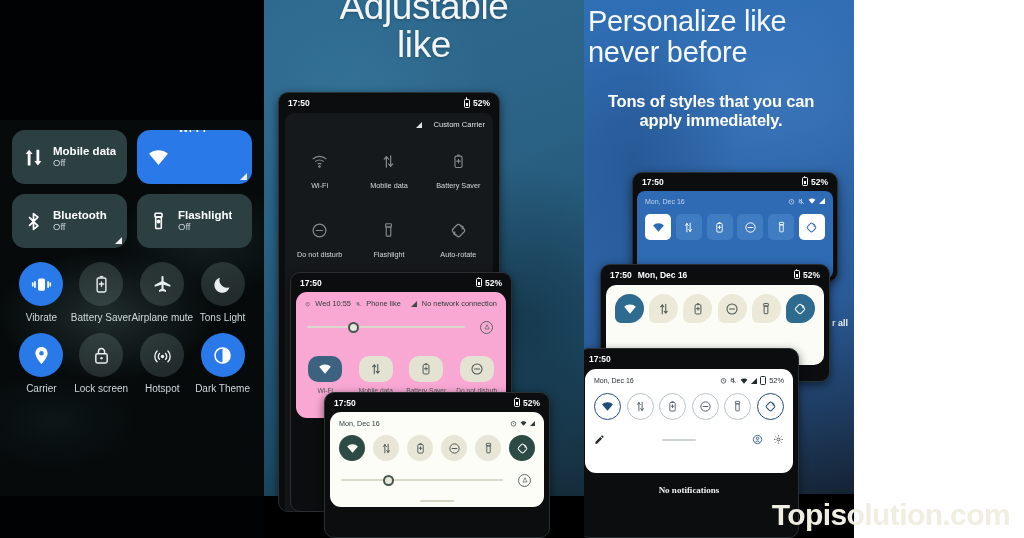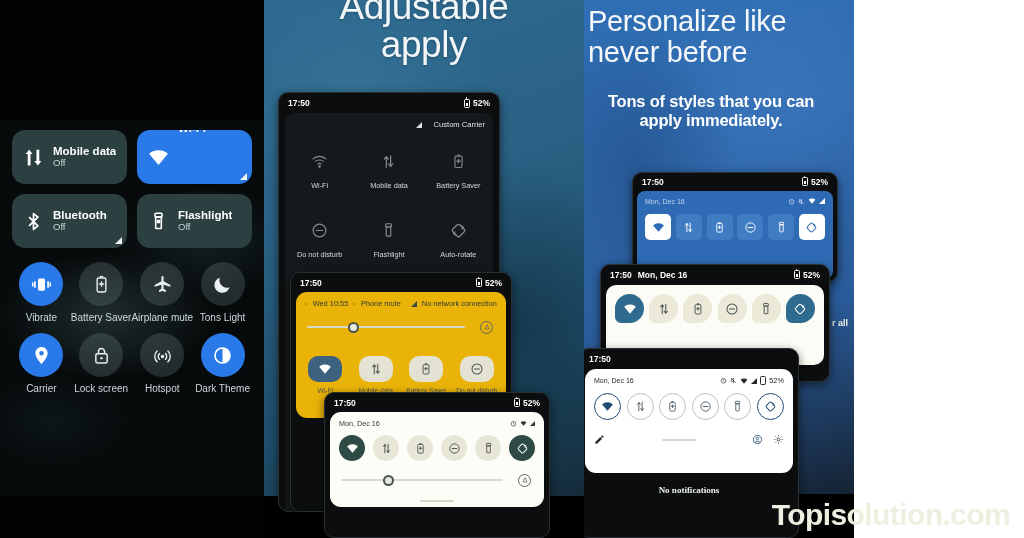--- a/index.html
+++ b/index.html
@@ -114,21 +114,21 @@
              color:#dfe5e6; font-size:7.6px; }
   .tri { width:0;height:0;border-left:6px solid transparent;border-bottom:6px solid #dfe5e6; }
   .g3 { position:absolute; left:0; right:0; top:40px; display:grid; grid-template-columns:repeat(3,1fr); row-gap:32px; }
   .g3 .cell { display:flex; flex-direction:column; align-items:center; gap:11px; }
   .g3 .cell svg { width:17px; height:17px; opacity:.55; }
   .g3 .cell .lb { color:#d2d9da; font-size:7.3px; white-space:nowrap; }
 
   
   .ph2 { left: 26px; top: 272px; width: 222px; height: 240px; }
   .ph2 .card { position:absolute; left:5px; right:5px; top:19px; height:126px;
-               background:#eab308; border-radius:11px; padding:7px 9px 0 9px; }
+               background:#f9a8d4; border-radius:11px; padding:7px 9px 0 9px; }
   .p2head { display:flex; align-items:center; gap:5px; color:#2e3b3a; font-size:7.4px; white-space:nowrap; }
   .p2head .sp { flex:1; }
   .slider { position:relative; height:16px; margin:11px 2px 0 2px; display:flex; align-items:center; }
   .slider .track { position:absolute; left:0; right:30px; height:2px; background:#d9d9cc; border-radius:2px; }
   .slider .knob { position:absolute; left:22%; width:11px; height:11px; border-radius:50%;
                   background:#e7e7db; border:2.2px solid #48554f; }
   .slider .auto { position:absolute; right:2px; width:13px; height:13px; border-radius:50%; border:1px solid #5b6661;
                   display:flex; align-items:center; justify-content:center; }
   .t4 { position:absolute; left:4px; right:4px; top:64px; display:grid; grid-template-columns:repeat(4,1fr); }
   .t4 .cell { display:flex; flex-direction:column; align-items:center; gap:5px; }
@@ -332,21 +332,21 @@
           <span class="lbl">Dark Theme</span>
         </div>
       </div>
     </div>
   </div>
 
   <div class="panel-mid">
     <div class="shade"></div>
     <div class="hero-mid">
       <div>Adjustable</div>
-      <div>apply</div>
+      <div>like</div>
     </div>
     <div class="floor"></div>
 
     <div class="phone ph1">
       <div class="statusbar" style="height:20px;">
         <span>17:50</span>
         <span class="sb-right">
           <span class="battglyph"></span>
           <span>52%</span>
         </span>
@@ -417,21 +417,21 @@
         <div class="p2head">
           <svg viewBox="0 0 24 24" width="8" height="8" fill="none" stroke="#3b4947" stroke-width="2">
               <circle cx="12" cy="13" r="8"></circle>
               <path d="M12 9v4l2.5 2"></path>
             </svg>
           <span>Wed 10:55</span>
           <svg viewBox="0 0 24 24" width="8" height="8" fill="none" stroke="#3b4947" stroke-width="2">
               <path d="M12 4 7 9H4v6h3l5 5V4z"></path>
               <path d="M4 4l16 16" stroke-linecap="round"></path>
             </svg>
-          <span>Phone mute</span>
+          <span>Phone like</span>
           <span class="sp"></span>
           <span class="tri" style="border-bottom-color:#3b4947;width:0;height:0;"></span>
           <span>No network connection</span>
         </div>
         <div class="slider">
           <span class="track"></span>
           <span class="knob"></span>
           <span class="auto">
             <svg viewBox="0 0 24 24" width="8" height="8" fill="none" stroke="#5b6661" stroke-width="2.2">
                 <path d="M12 5l6 13H6z"></path>

